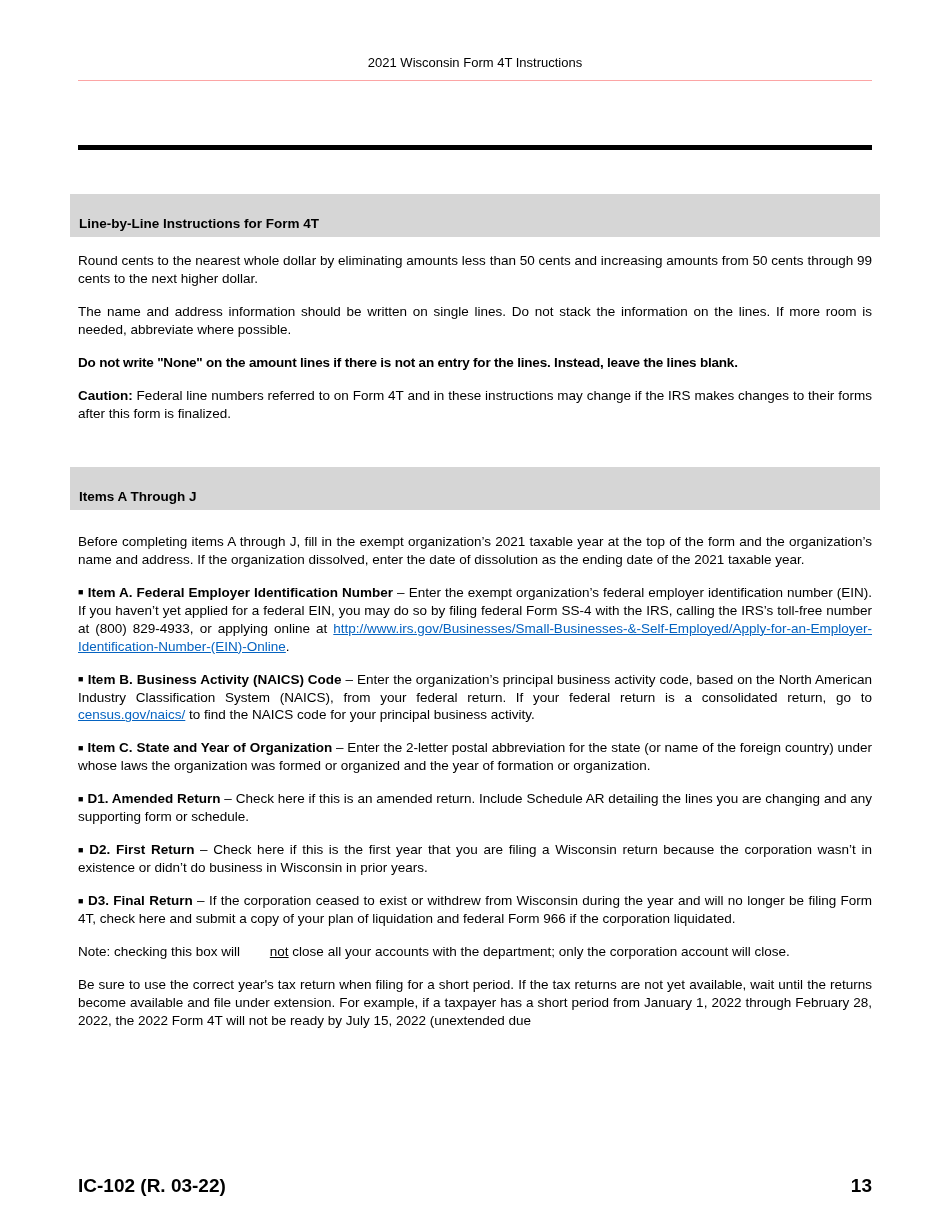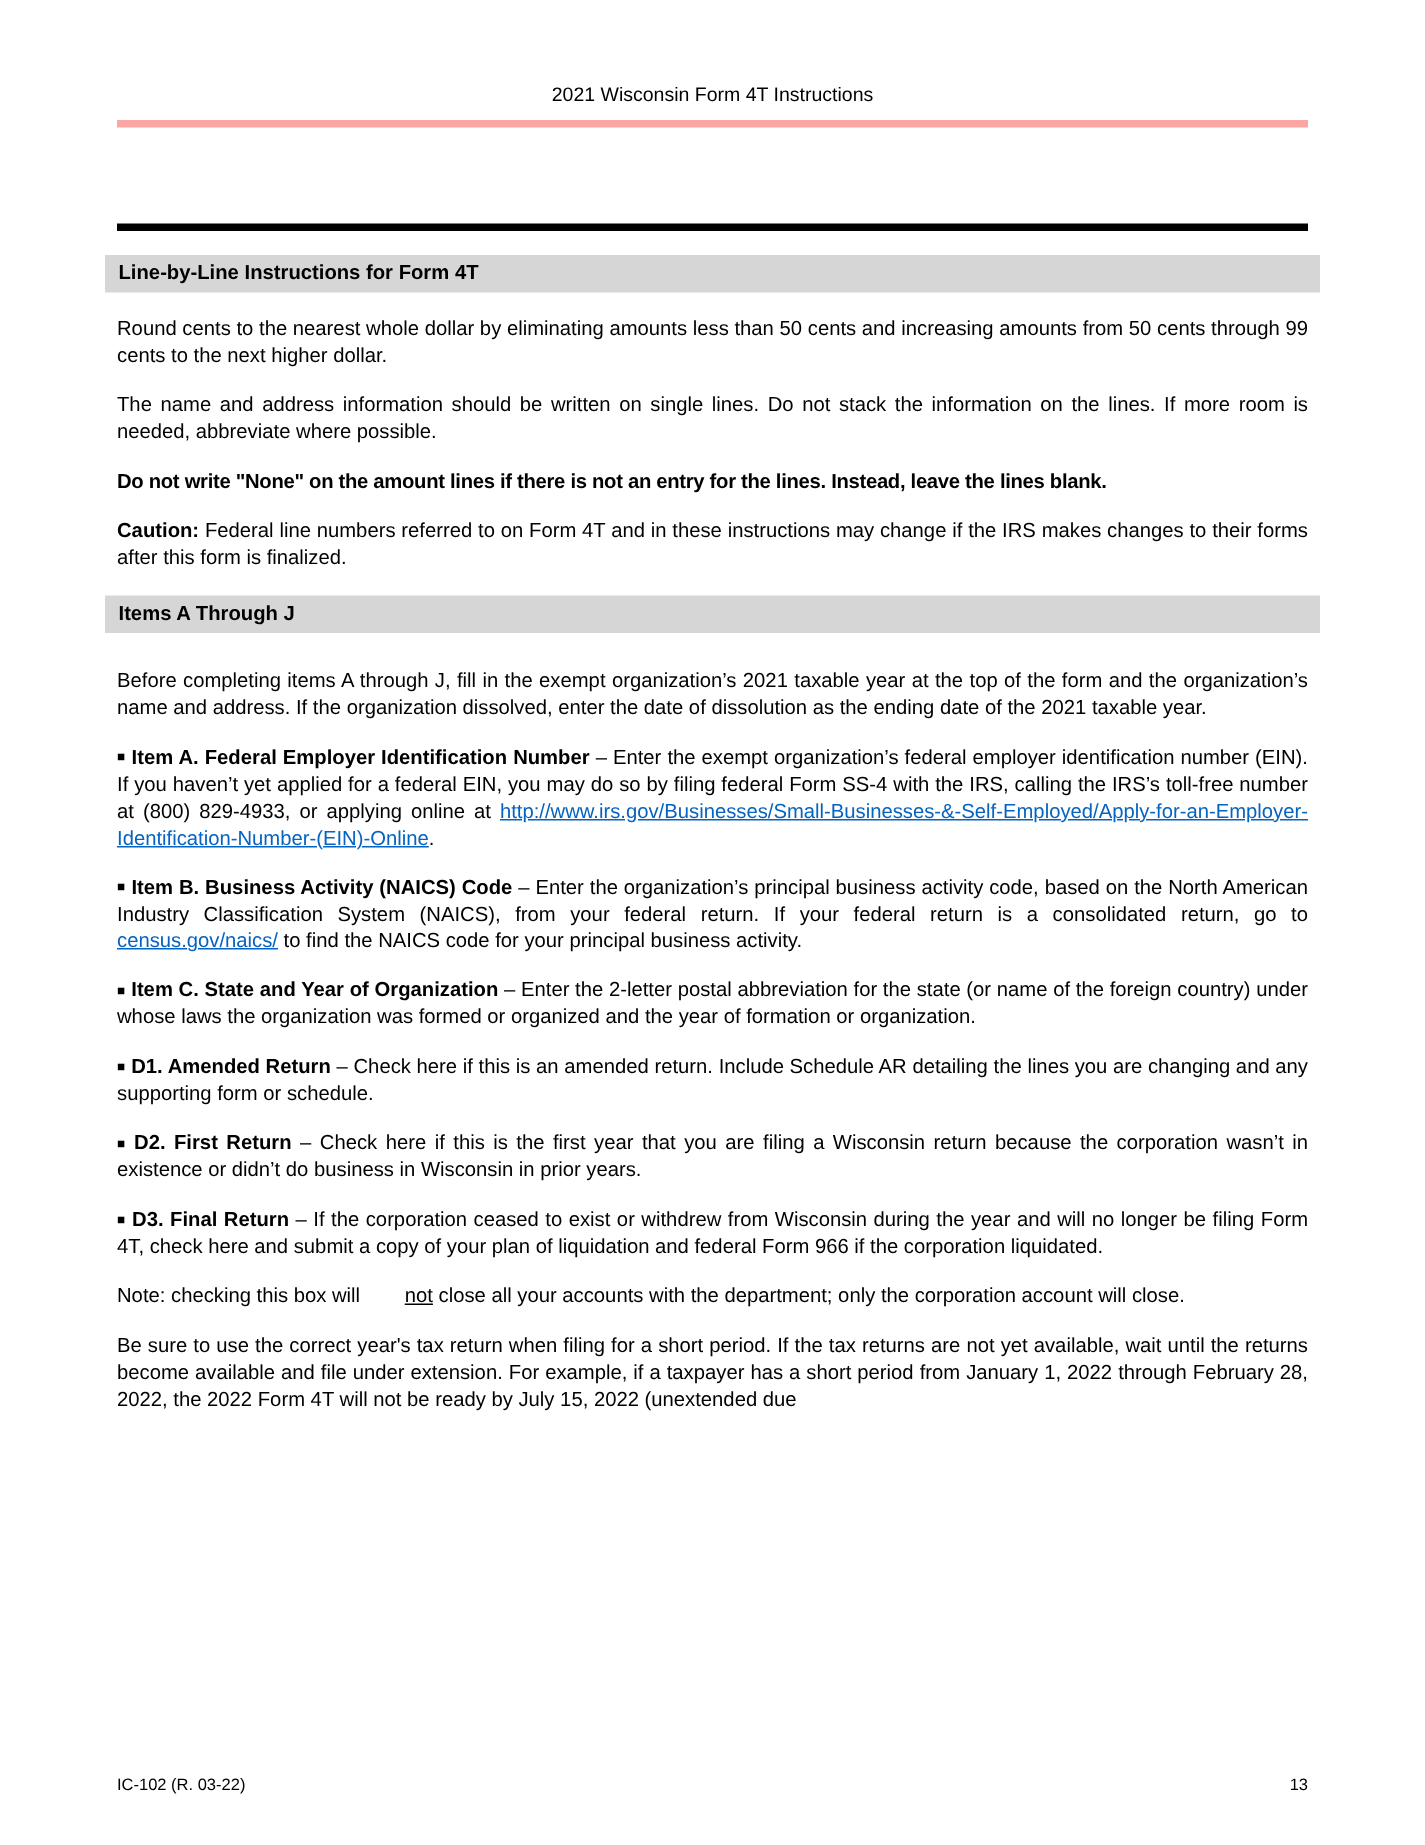--- a/index.html
+++ b/index.html
@@ -15,35 +15,35 @@
     padding: 0 78px;
     font-size: 13.5px;
     line-height: 1.33;
   }
 
   .doc-header {
     padding-top: 54px;
     padding-bottom: 9px;
     text-align: center;
     font-size: 13px;
-    border-bottom: 5px solid #fca5a5;
+    border-bottom: 1px solid #fca5a5;
   }
 
   .thick-bar {
     height: 5px;
     background: #000;
     margin-top: 64px;
   }
 
   .section-bar {
     background: #d6d6d6;
     font-weight: bold;
     font-size: 13.5px;
-    padding: 3px 9px 4px 9px;
-    margin: 16px -8px 0 -8px;
+    padding: 21px 9px 4px 9px;
+    margin: 44px -8px 0 -8px;
   }
 
   p.para {
     text-align: justify;
     margin-top: 15px;
   }
   p.first-after-section { margin-top: 23px; }
 
   .bold { font-weight: bold; }
   .uline { text-decoration: underline; margin-left: 26px; }
@@ -57,21 +57,22 @@
     vertical-align: 1.5px;
     margin-right: 4px;
   }
   .none-warning { letter-spacing: -0.2px; }
 
   .doc-footer {
     position: absolute;
     left: 78px;
     right: 78px;
     bottom: 32px;
-    font-size: 11px;
+    font-size: 19px;
+    font-weight: bold;
   }
   .footer-left { position: absolute; left: 0; top: 0; }
   .footer-page { text-align: right; }
 </style>
 </head>
 <body>
 
 <div class="page">
 
   <div class="doc-header">

